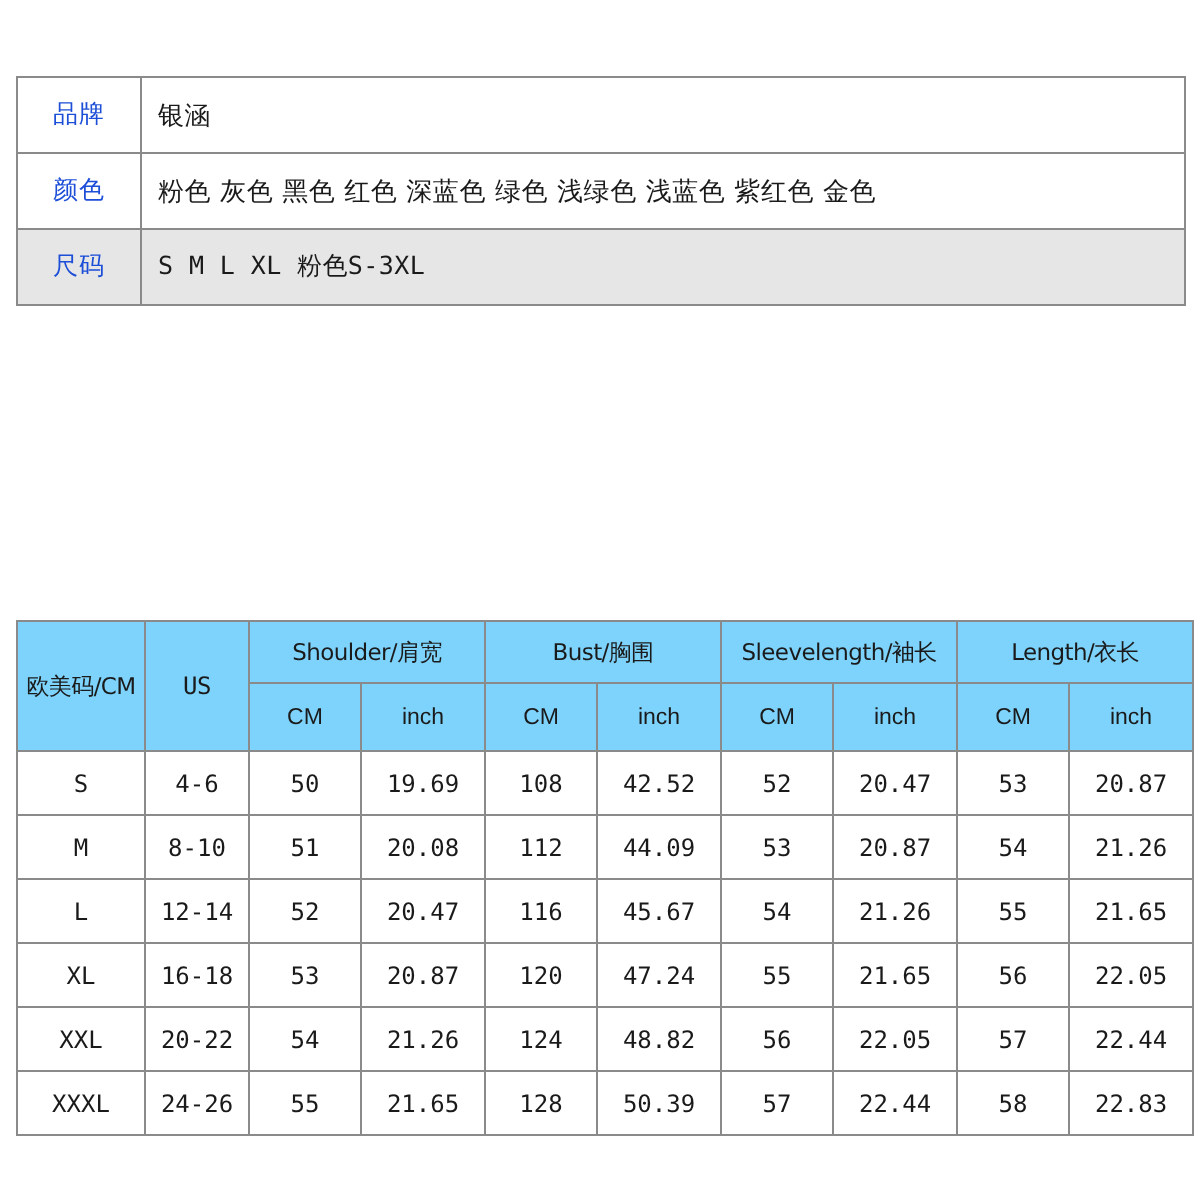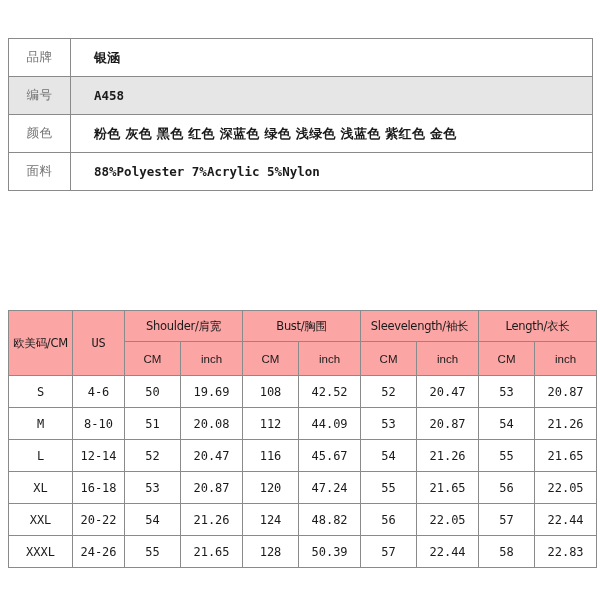--- a/index.html
+++ b/index.html
@@ -39,34 +39,33 @@
     vertical-align: middle;
     background: #ffffff;
   }
   #info-table tr.shaded td {
     background: #e6e6e6;
   }
   #info-table td.label {
     text-align: center;
     font-family: Liberation Serif, serif;
     font-size: 12.5px;
-    color: #737373;
+    color: #1d4ed8;
     letter-spacing: 0.5px;
   }
   #info-table td.label.tight {
     font-size: 11.5px;
     letter-spacing: 0;
   }
   #info-table td.value {
-    padding-left: 23px;
+    padding-left: 8px;
     text-align: left;
     font-family: "DejaVu Sans Mono", monospace;
     font-size: 12.5px;
     color: #1a1a1a;
-    font-weight: bold;
   }
   #info-table td.value.cjk {
     font-family: "DejaVu Sans", sans-serif;
     font-size: 13px;
     letter-spacing: 0.3px;
   }
   #info-table td.value.mixed {
     font-family: "DejaVu Sans Mono", monospace;
     font-size: 12.5px;
     letter-spacing: 0.2px;
@@ -89,21 +88,21 @@
   #size-table th, #size-table td {
     border: 1px solid #8a8a8a;
     padding: 0;
     text-align: center;
     vertical-align: middle;
     font-weight: normal;
     color: #1a1a1a;
     background: #ffffff;
   }
   #size-table thead th {
-    background: #fca5a5;
+    background: #7dd3fc;
     height: 30px;
   }
   #size-table thead th.grp {
     font-family: "DejaVu Sans Mono", monospace;
     font-size: 12px;
     letter-spacing: -0.2px;
     margin-top: 28px;
   }
   #size-table thead th.grp-cjk {
     font-family: "DejaVu Sans", sans-serif;
@@ -133,31 +132,27 @@
   <table id="info-table">
     <colgroup>
       <col class="c-label">
       <col class="c-value">
     </colgroup>
     <tbody>
       <tr>
         <td class="label">品牌</td>
         <td class="value cjk">银涵</td>
       </tr>
-      <tr class="shaded">
-        <td class="label">编号</td>
-        <td class="value">A458</td>
-      </tr>
       <tr>
         <td class="label">颜色</td>
         <td class="value cjk">粉色 灰色 黑色 红色 深蓝色 绿色 浅绿色 浅蓝色 紫红色 金色</td>
       </tr>
-      <tr>
-        <td class="label">面料</td>
-        <td class="value">88%Polyester  7%Acrylic  5%Nylon</td>
+      <tr class="shaded">
+        <td class="label">尺码</td>
+        <td class="value mixed">S M L XL  粉色S-3XL</td>
       </tr>
     </tbody>
   </table>
 
   <table id="size-table">
     <colgroup>
       <col class="sc-size">
       <col class="sc-us">
       <col class="sc-cm">
       <col class="sc-in">

